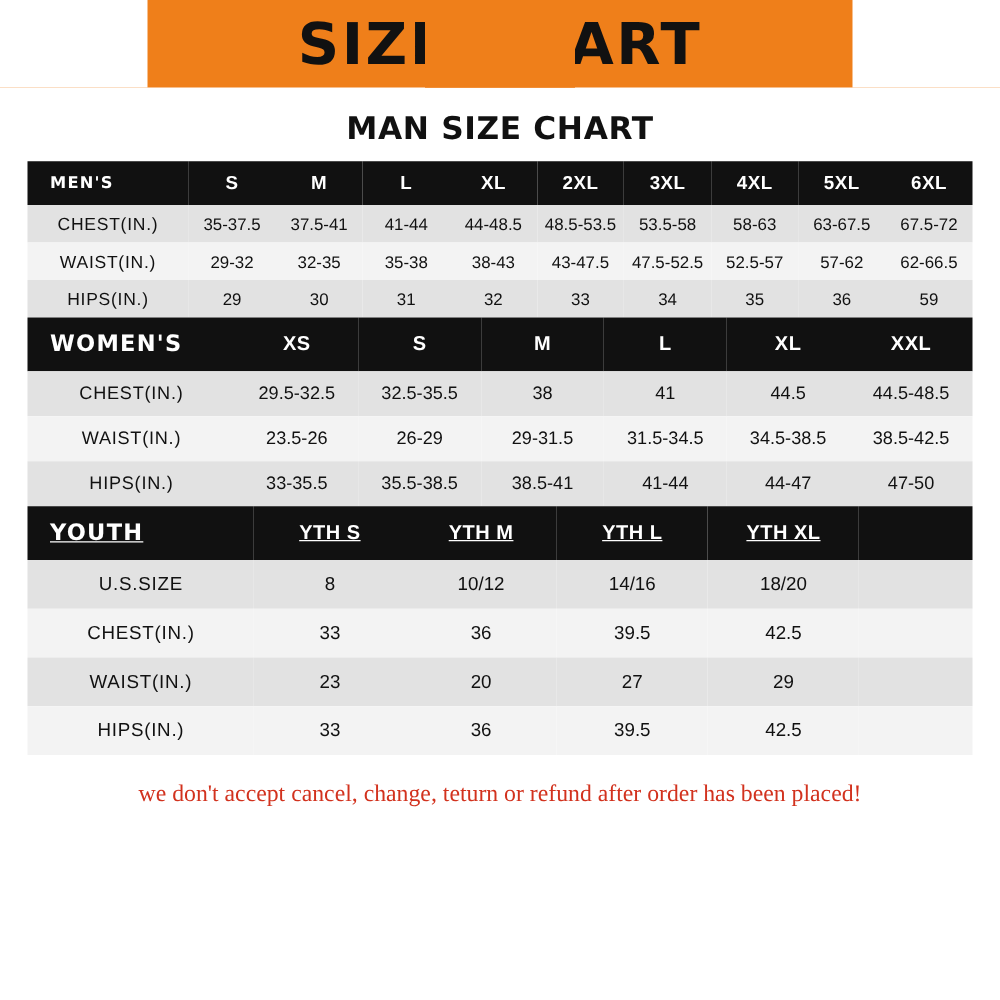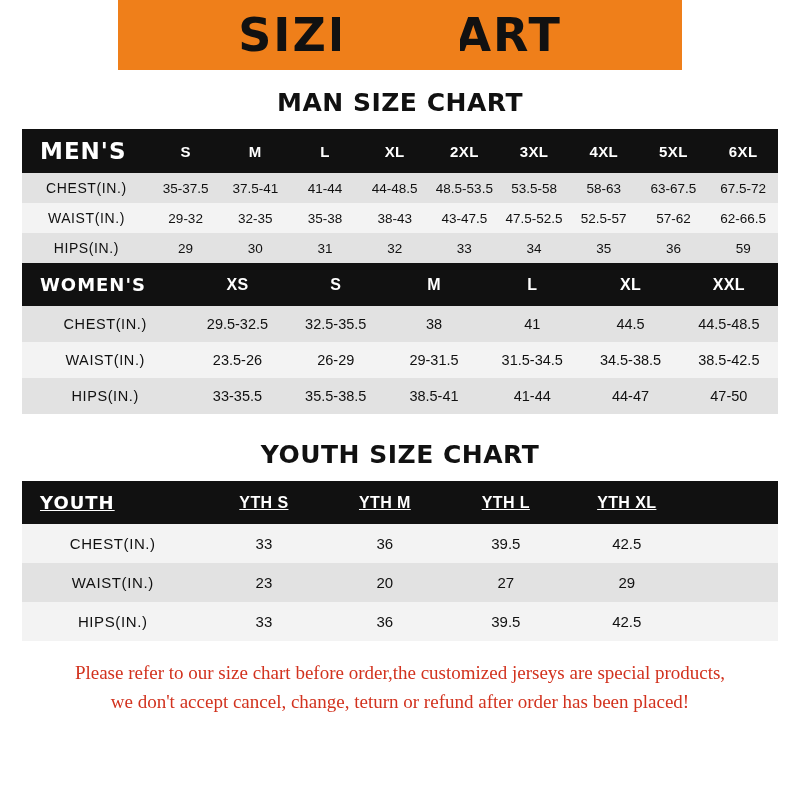--- a/index.html
+++ b/index.html
@@ -90,21 +90,21 @@
   }
   table.size-table thead th {
     color: #ffffff;
     font-weight: bold;
     font-size: 15px;
     padding: 9px 2px;
     letter-spacing: 0.4px;
   }
   table.size-table thead th.rowlabel {
     font-family: "DejaVu Sans", sans-serif;
-    font-size: 23px;
+    font-size: 13px;
     letter-spacing: 1px;
     text-align: left;
     padding-left: 18px;
   }
   table.size-table tbody td {
     font-size: 13.5px;
     color: #111111;
     padding: 7px 2px;
   }
   table.size-table tbody td.rowlabel {
@@ -263,41 +263,48 @@
           <td>33-35.5</td>
           <td>35.5-38.5</td>
           <td>38.5-41</td>
           <td>41-44</td>
           <td>44-47</td>
           <td>47-50</td>
         </tr>
       </tbody>
     </table>
 
-    <div class="section-title t-youth">YOUTH SIZE CHART</div>
     <table class="size-table youth">
       <colgroup>
         <col style="width:24%">
           <col style="width:16%">
           <col style="width:16%">
           <col style="width:16%">
           <col style="width:16%">
           <col style="width:12%">
       </colgroup>
       <thead>
         <tr>
           <th class="rowlabel">YOUTH</th>
           <th>YTH S</th>
           <th>YTH M</th>
           <th>YTH L</th>
           <th>YTH XL</th>
           <th></th>
         </tr>
       </thead>
       <tbody>
+        <tr class="odd">
+          <td class="rowlabel">U.S.SIZE</td>
+          <td>8</td>
+          <td>10/12</td>
+          <td>14/16</td>
+          <td>18/20</td>
+          <td></td>
+        </tr>
         <tr class="even">
           <td class="rowlabel">CHEST(IN.)</td>
           <td>33</td>
           <td>36</td>
           <td>39.5</td>
           <td>42.5</td>
           <td></td>
         </tr>
         <tr class="odd">
           <td class="rowlabel">WAIST(IN.)</td>
@@ -312,18 +319,17 @@
           <td>33</td>
           <td>36</td>
           <td>39.5</td>
           <td>42.5</td>
           <td></td>
         </tr>
       </tbody>
     </table>
 
     <div class="footer-note">
-      <div>Please refer to our size chart before order,the customized jerseys are special products,</div>
       <div>we don't accept cancel, change, teturn or refund after order has been placed!</div>
     </div>
 
   </div>
 </div>
 
 </body></html>

